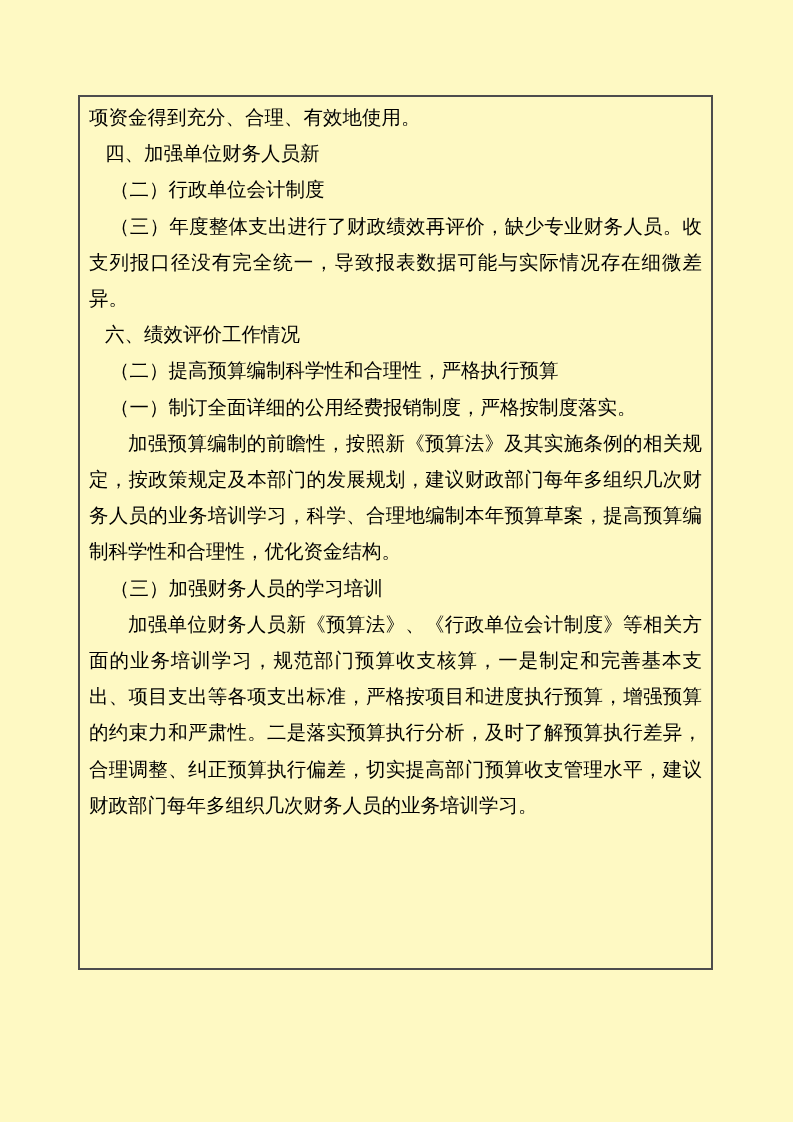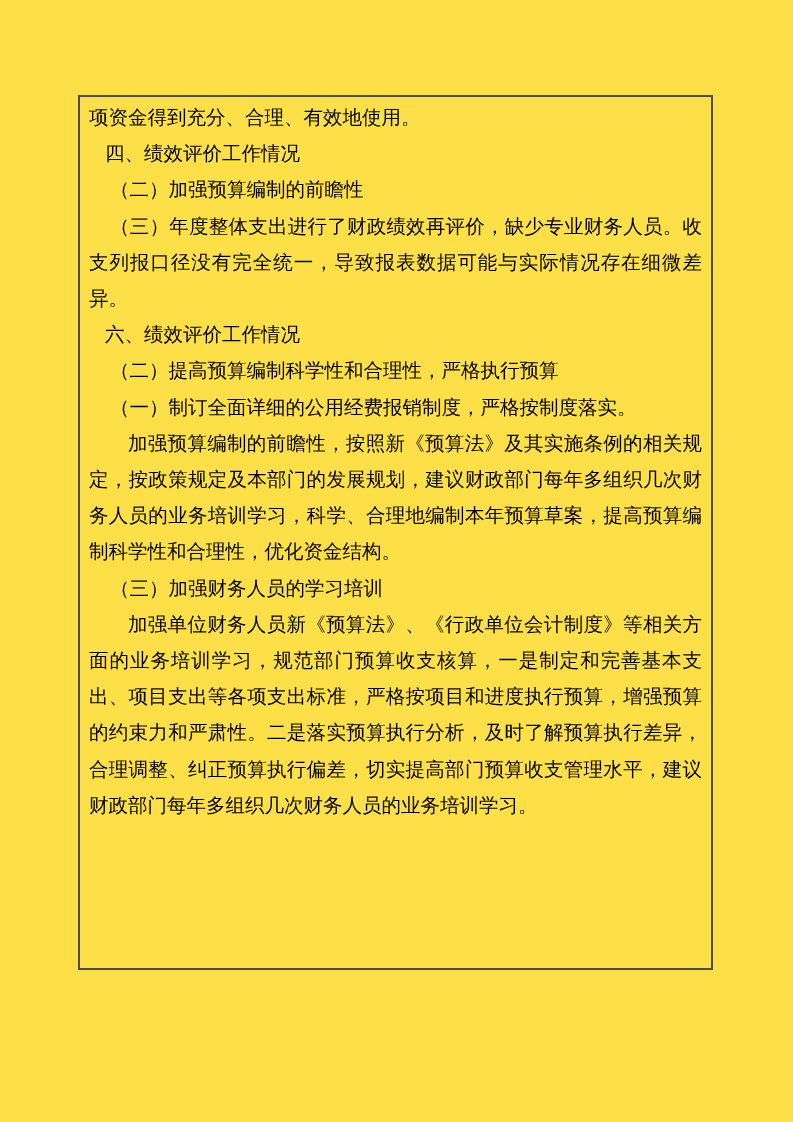--- a/index.html
+++ b/index.html
@@ -4,21 +4,21 @@
 <style>
   html, body {
     margin: 0;
     padding: 0;
     background: #ffffff;
   }
   .sheet {
     position: relative;
     width: 793px;
     height: 1122px;
-    background: #fde047;
+    background: #fef9c3;
     overflow: hidden;
     font-family: "Liberation Serif", "DejaVu Serif", serif;
     color: #000000;
   }
   .content-cell {
     position: absolute;
     left: 78px;
     top: 95px;
     width: 635px;
     height: 875px;
@@ -52,26 +52,26 @@
   }
 </style>
 </head>
 <body>
 
 <div class="sheet">
   <div class="content-cell">
 
     <p class="cont-line">项资金得到充分、合理、有效地使用。</p>
 
-    <h3 class="sec-heading">四、绩效评价工作情况</h3>
+    <h3 class="sec-heading">四、加强单位财务人员新</h3>
 
 
 
 
-    <p class="list-item">（二）加强预算编制的前瞻性</p>
+    <p class="list-item">（二）行政单位会计制度</p>
 
     <p class="list-item">（三）年度整体支出进行了财政绩效再评价，缺少专业财务人员。收支列报口径没有完全统一，导致报表数据可能与实际情况存在细微差异。</p>
 
     <h3 class="sec-heading">六、绩效评价工作情况</h3>
 
     <p class="list-item">（二）提高预算编制科学性和合理性，严格执行预算</p>
 
     <p class="list-item">（一）制订全面详细的公用经费报销制度，严格按制度落实。</p>
 
     <p class="body-para">加强预算编制的前瞻性，按照新《预算法》及其实施条例的相关规定，按政策规定及本部门的发展规划，建议财政部门每年多组织几次财务人员的业务培训学习，科学、合理地编制本年预算草案，提高预算编制科学性和合理性，优化资金结构。</p>

